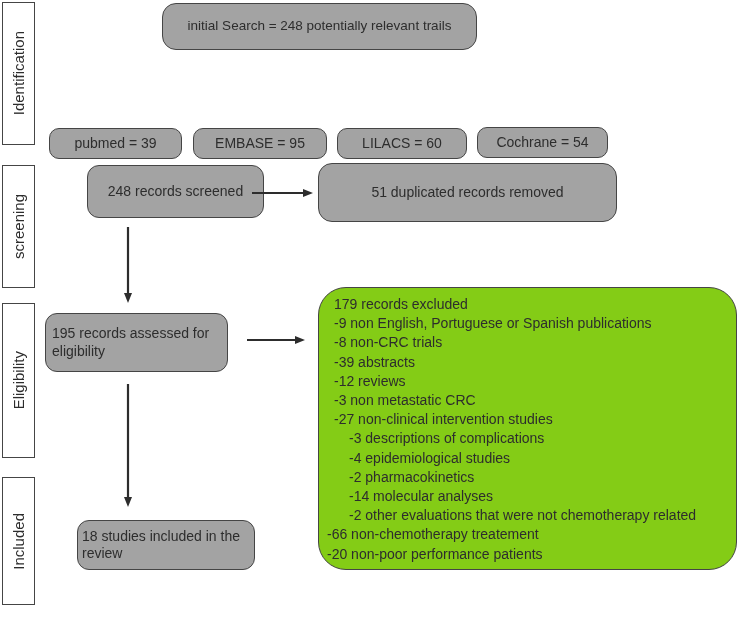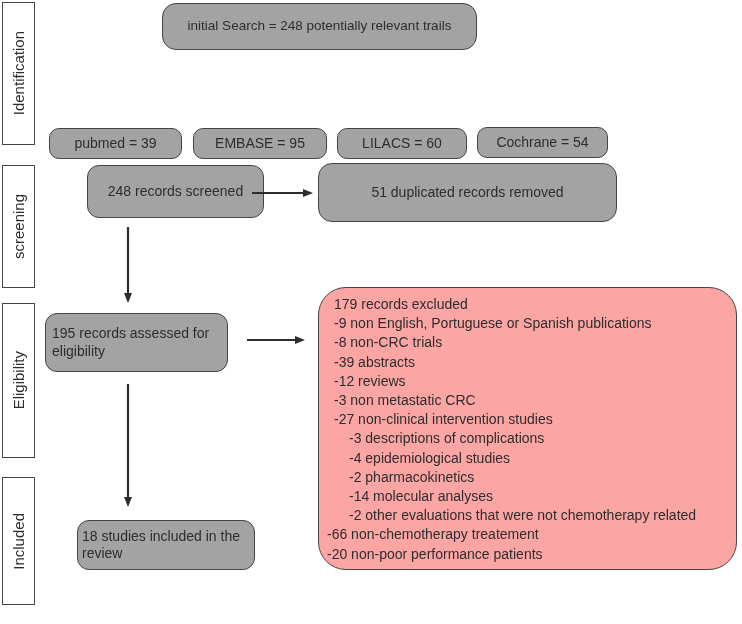--- a/index.html
+++ b/index.html
@@ -43,21 +43,21 @@
   }
   .r10 { border-radius:10px;margin-top:44px; }
   .r12 { border-radius:12px; }
   .r14 { border-radius:14px; }
   .nowrap { white-space:nowrap; font-size:13.5px; }
   .bigbox {
     position:absolute;
     box-sizing:border-box;
     border:1.4px solid #454545;
     border-radius:28px;
-    background:#fca5a5;
+    background:#84cc16;
     padding:7px 6px 0 8px;
     font-size:14px;
     line-height:19.2px;
   }
   .bigbox .ind0 { padding-left:0px; }
   .bigbox .ind1 { padding-left:7px; }
   .bigbox .ind2 { padding-left:22px; }
   .arrows {
     position:absolute;
     left:0; top:0;

